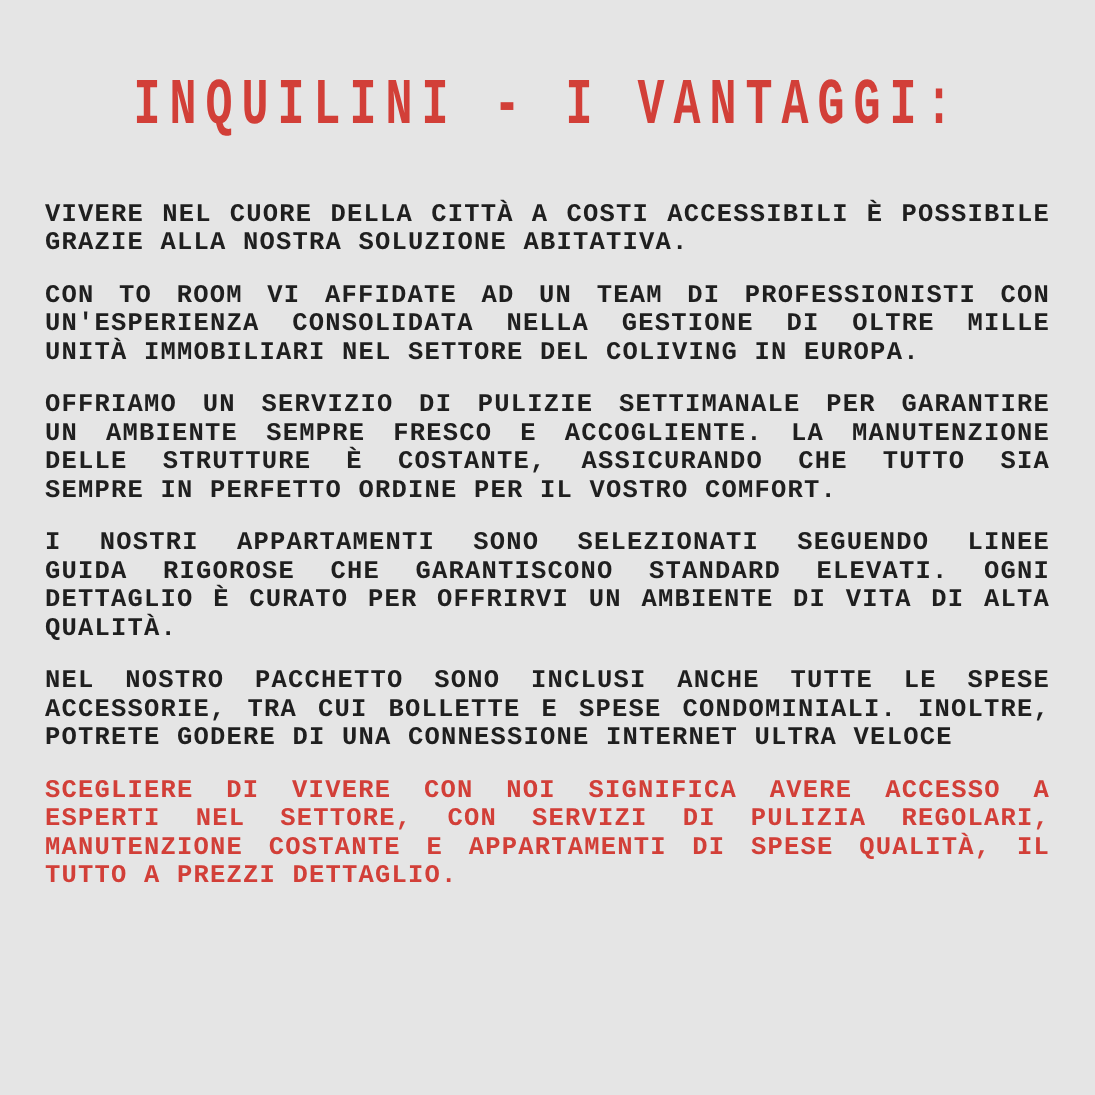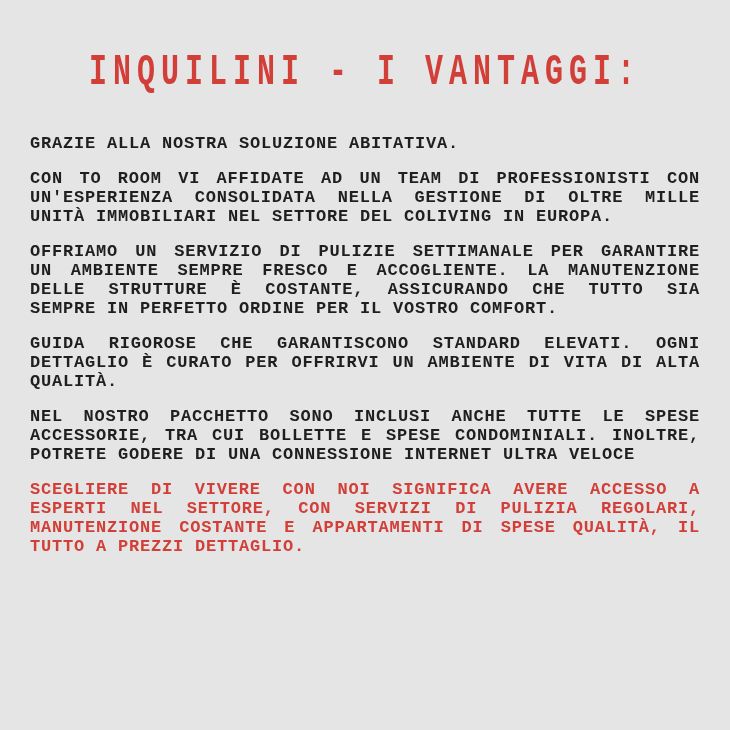--- a/index.html
+++ b/index.html
@@ -57,37 +57,39 @@
   }
 </style>
 </head>
 <body>
 
 <div class="flyer">
   <h1 class="title">INQUILINI - I VANTAGGI:</h1>
 
   <div class="content">
     <div class="para">
+        <div class="line">VIVERE NEL CUORE DELLA CITTÀ A COSTI ACCESSIBILI È POSSIBILE</div>
         <div class="line">GRAZIE ALLA NOSTRA SOLUZIONE ABITATIVA.</div>
       </div>
 
     <div class="para">
         <div class="line">CON TO ROOM VI AFFIDATE AD UN TEAM DI PROFESSIONISTI CON</div>
         <div class="line">UN'ESPERIENZA CONSOLIDATA NELLA GESTIONE DI OLTRE MILLE</div>
         <div class="line">UNITÀ IMMOBILIARI NEL SETTORE DEL COLIVING IN EUROPA.</div>
       </div>
 
     <div class="para para-tight">
         <div class="line">OFFRIAMO UN SERVIZIO DI PULIZIE SETTIMANALE PER GARANTIRE</div>
         <div class="line">UN AMBIENTE SEMPRE FRESCO E ACCOGLIENTE. LA MANUTENZIONE</div>
         <div class="line">DELLE STRUTTURE È COSTANTE, ASSICURANDO CHE TUTTO SIA</div>
         <div class="line">SEMPRE IN PERFETTO ORDINE PER IL VOSTRO COMFORT.</div>
       </div>
 
     <div class="para">
+        <div class="line">I NOSTRI APPARTAMENTI SONO SELEZIONATI SEGUENDO LINEE</div>
         <div class="line">GUIDA RIGOROSE CHE GARANTISCONO STANDARD ELEVATI. OGNI</div>
         <div class="line">DETTAGLIO È CURATO PER OFFRIRVI UN AMBIENTE DI VITA DI ALTA</div>
         <div class="line">QUALITÀ.</div>
       </div>
 
     <div class="para">
         <div class="line">NEL NOSTRO PACCHETTO SONO INCLUSI ANCHE TUTTE LE SPESE</div>
         <div class="line">ACCESSORIE, TRA CUI BOLLETTE E SPESE CONDOMINIALI. INOLTRE,</div>
         <div class="line">POTRETE GODERE DI UNA CONNESSIONE INTERNET ULTRA VELOCE</div>
       </div>

